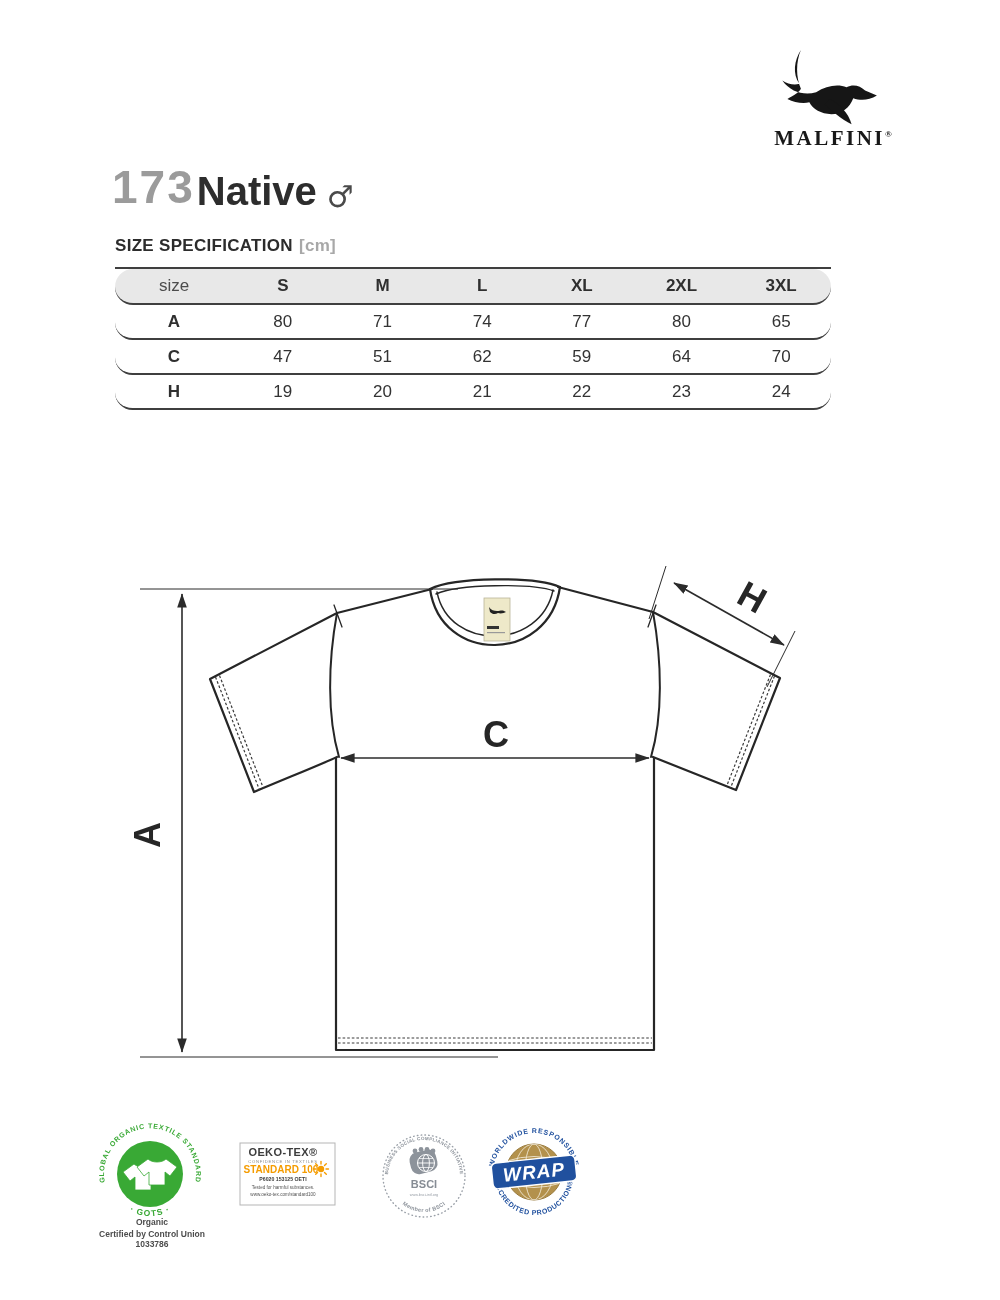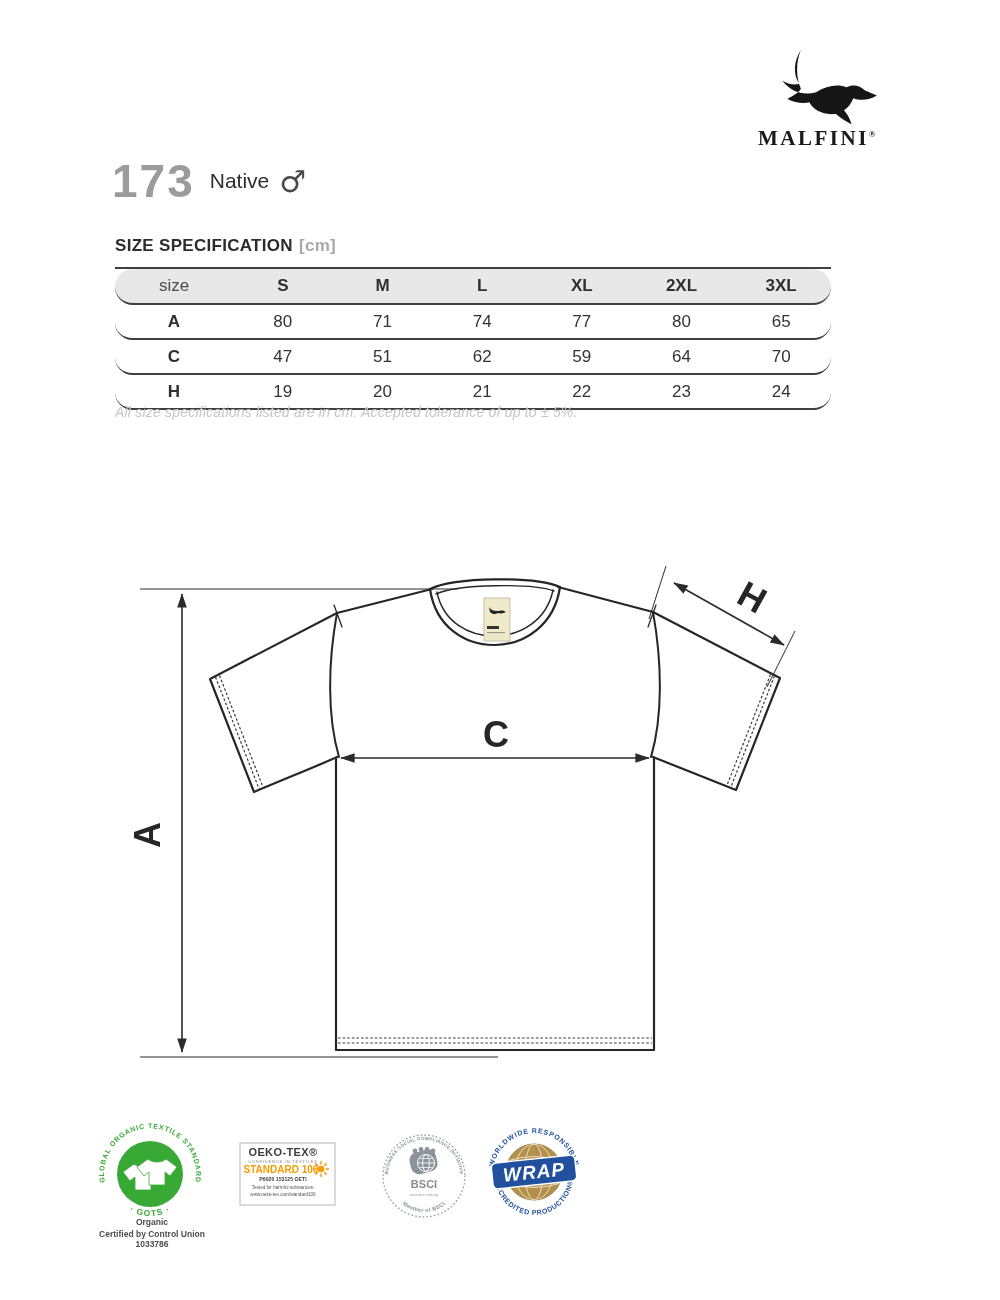--- a/index.html
+++ b/index.html
@@ -1,29 +1,29 @@
 <!DOCTYPE html>
 <html><head>
 <meta charset="utf-8">
 <style>
   html,body{margin:0;padding:0;background:#fff;}
   #page{position:relative;width:1000px;height:1300px;background:#ffffff;overflow:hidden;
         font-family:"Liberation Sans",sans-serif;color:#2e2e2e;}
 
   
   .bird-svg{position:absolute;left:763px;top:50px;width:140px;height:76px;}
-  .brand-text{position:absolute;left:758px;top:126px;width:150px;
+  .brand-text{position:absolute;left:758px;top:126px;width:150px;text-align:center;
               font-family:"Liberation Serif",serif;font-size:21px;font-weight:700;
               letter-spacing:2.5px;color:#181818;white-space:nowrap;}
   .brand-text .reg{font-size:9px;vertical-align:8px;letter-spacing:0;}
 
   
-  .title-row{position:absolute;left:112px;top:154px;display:flex;align-items:center;}
+  .title-row{position:absolute;left:112px;top:160px;display:flex;align-items:flex-end;}
   .product-code{font-size:46px;font-weight:800;letter-spacing:2px;color:#9b9b9b;}
-  .product-name{font-size:21px;font-weight:400;color:#2d2d2d;margin-left:15px;}
+  .product-name{font-size:40px;font-weight:700;color:#2d2d2d;margin-left:2px;}
   .gender{font-size:30px;font-weight:400;color:#4a4a4a;margin-left:10px;
           font-family:"DejaVu Sans",sans-serif;}
 
   .section-heading{position:absolute;left:115px;top:236px;font-size:17px;font-weight:800;
                    letter-spacing:.3px;color:#2c2c2c;}
   .section-heading .unit{color:#a8a8a8;margin-left:6px;}
 
   
   .spec-table{position:absolute;left:115px;top:267px;width:716px;border-top:2px solid #3f3f3f;}
   .trow{display:grid;grid-template-columns:118px repeat(6,1fr);height:33px;
@@ -108,21 +108,20 @@
       <div class="cell-rowlabel">H</div>
       <div class="cell-value">19</div>
       <div class="cell-value">20</div>
       <div class="cell-value">21</div>
       <div class="cell-value">22</div>
       <div class="cell-value">23</div>
       <div class="cell-value">24</div>
     </div>
   </div>
 
-  <div class="tolerance-note">All size specifications listed are in cm. Accepted tolerance of up to ± 5%.</div>
 
   <svg class="diagram-svg" viewBox="120 540 740 560" xmlns="http://www.w3.org/2000/svg">
     <defs>
       <marker id="arrow" markerWidth="12" markerHeight="8" refX="8.5" refY="3" orient="auto-start-reverse" markerUnits="strokeWidth">
         <path d="M0,0 L9,3 L0,6 Z" fill="#2b2b2b"></path>
       </marker>
     </defs>
 
     <g stroke="#262626" stroke-width="2.2" fill="none" stroke-linejoin="round" stroke-linecap="round">
       <path d="M 336,758 L 336,1050 L 654,1050 L 654,758"></path>

